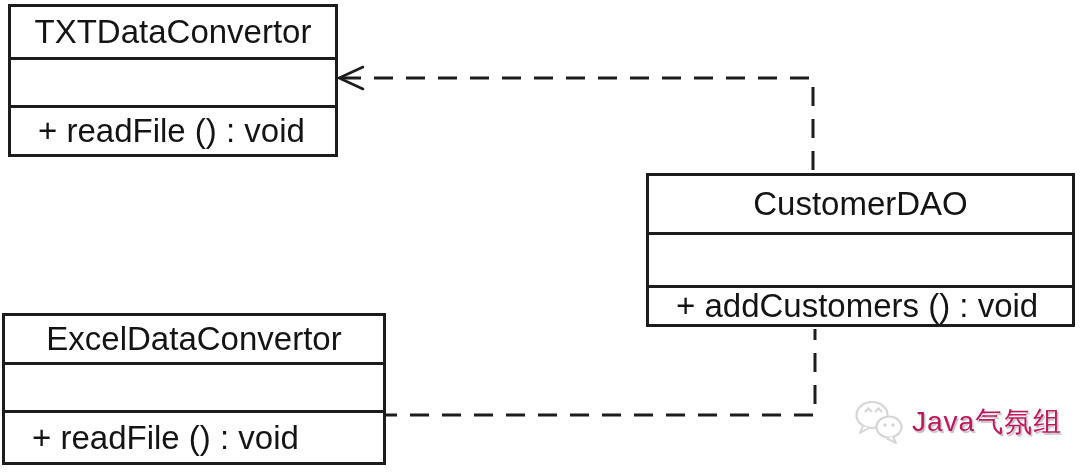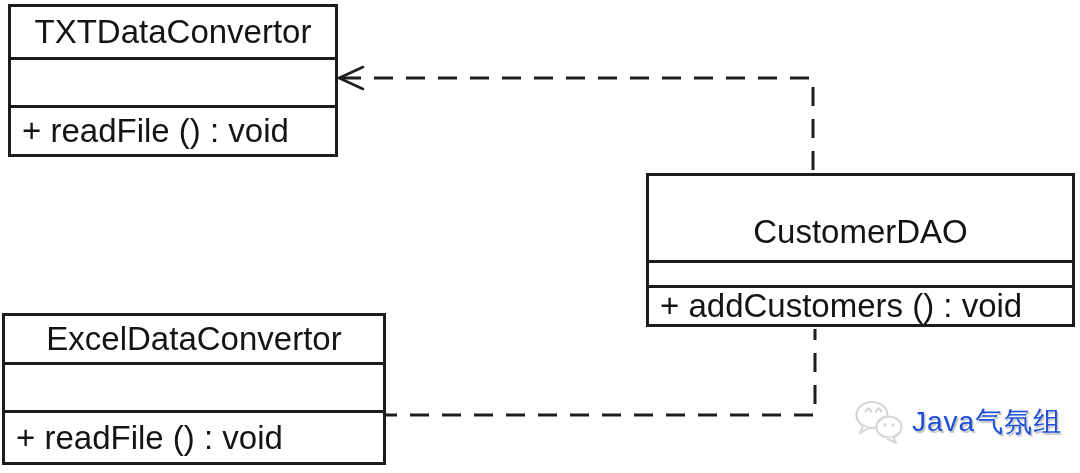--- a/index.html
+++ b/index.html
@@ -53,45 +53,46 @@
     background: #ffffff;
   }
   .cmp-methods {
     display: flex;
     align-items: center;
     padding-left: 11px;
     font-size: 33px;
     color: #141414;
     white-space: nowrap;
     overflow: hidden;
+    margin-left: 16px;
   }
   #cls-txt { left: 8px; top: 4px; width: 330px; height: 153px; }
   #cls-txt .cmp-name { height: 50px; }
   #cls-txt .cmp-methods { height: 46px; }
 
   #cls-customer { left: 646px; top: 173px; width: 429px; height: 154px; }
-  #cls-customer .cmp-name { height: 56px; margin-top: 28px; }
+  #cls-customer .cmp-name { height: 56px; }
   #cls-customer .cmp-methods { height: 36px; }
 
   #cls-excel { left: 2px; top: 313px; width: 384px; height: 152px; }
   #cls-excel .cmp-name { height: 46px; }
   #cls-excel .cmp-methods { height: 49px; }
 
   .watermark {
     position: absolute;
     left: 853px;
     top: 399px;
     display: flex;
     align-items: center;
     gap: 7px;
   }
   .watermark-text {
     font-size: 28px;
     letter-spacing: 1px;
-    color: #1d4ed8;
+    color: #be185d;
     text-shadow: -1px -1px 0 #ffffff, 1.5px 1.5px 1px #bdbdbd;
     white-space: nowrap;
   }
   .wm-icon { display: block; }
 </style>
 </head>
 <body>
 
 <div class="canvas">
 

